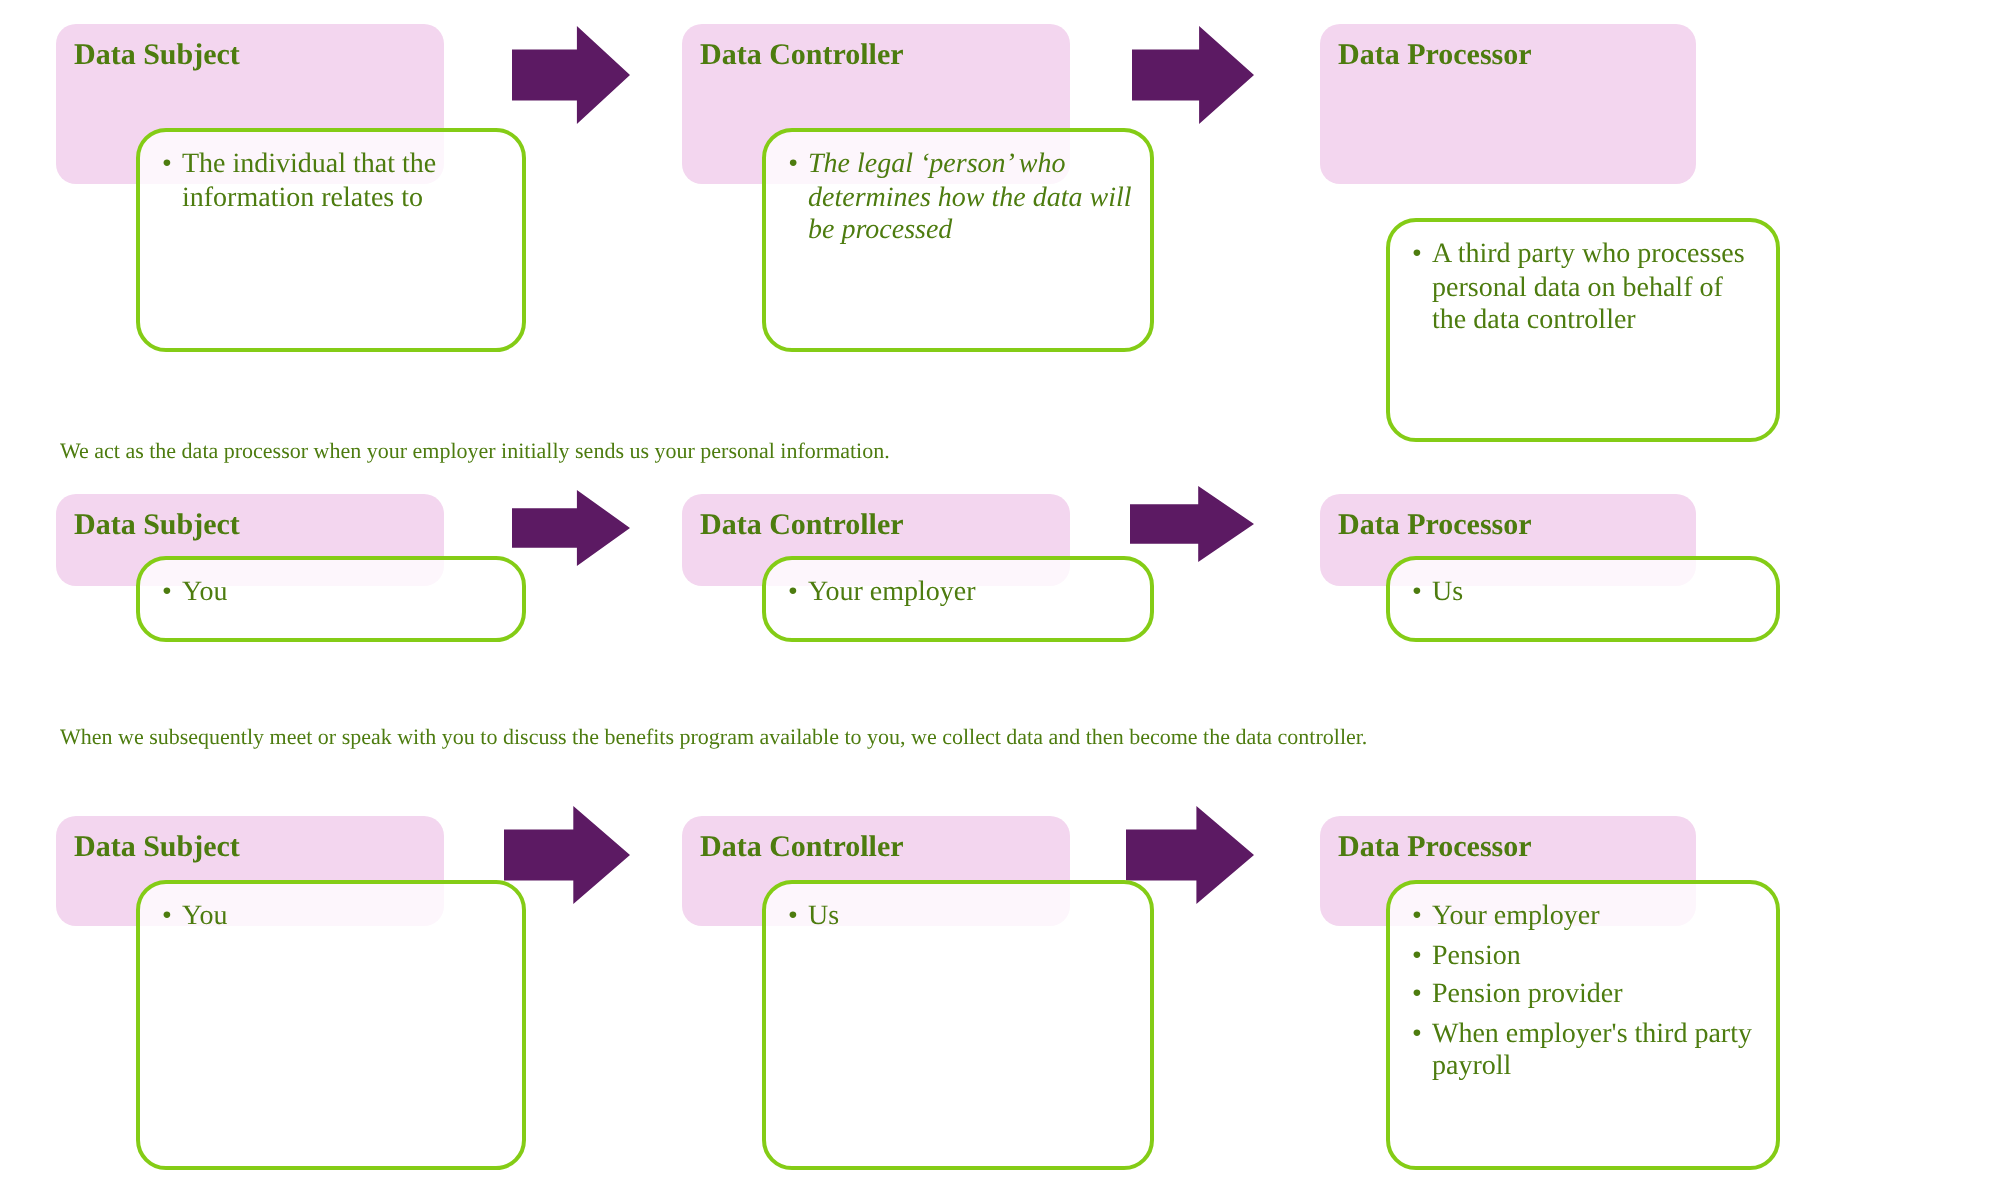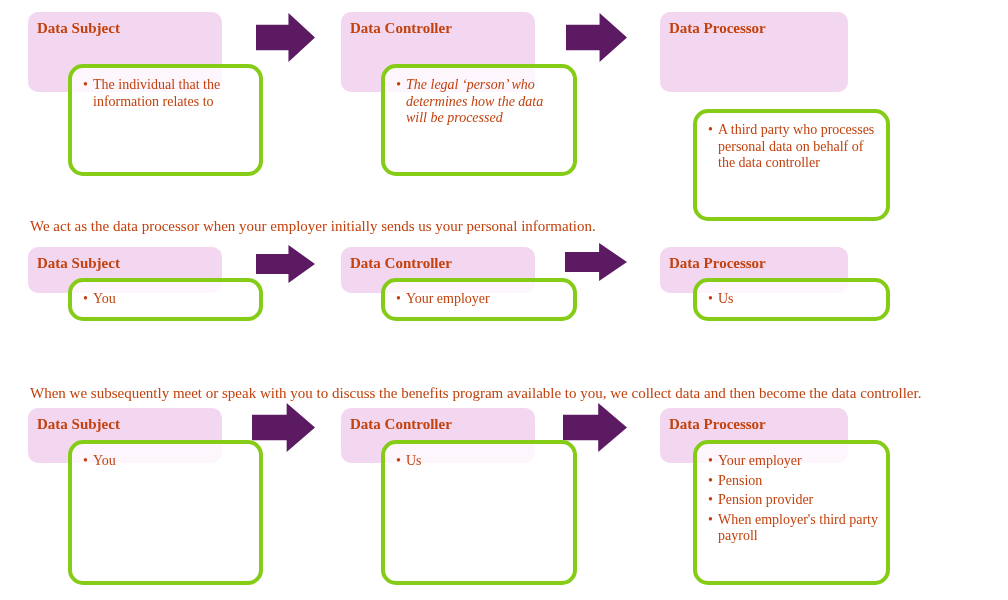--- a/index.html
+++ b/index.html
@@ -1,42 +1,42 @@
 <!DOCTYPE html>
 <html><head>
 <meta charset="utf-8">
 <style>
   html,body { margin:0; padding:0; background:#ffffff; }
   .canvas {
     position:relative; width:1008px; height:600px; background:#ffffff;
-    font-family:"Liberation Serif", serif; color:#c2410c;
+    font-family:"Liberation Serif", serif; color:#4d7c0f;
     overflow:hidden;
   }
   .hdr {
     position:absolute; background:#F3D6EF; border-radius:10px;
     box-sizing:border-box; padding:8px 6px 0 9px;
     font-size:15px; font-weight:bold; z-index:1;
   }
   .box {
     position:absolute; background:rgba(255,255,255,0.78);
-    border:4px solid #84cc16; border-radius:15px;
+    border:2px solid #84cc16; border-radius:15px;
     box-sizing:border-box; padding:9px 8px 4px 6px; z-index:2;
     font-size:14px; line-height:1.18;
   }
   .box ul { margin:0; padding:0; list-style:none; }
   .box li { position:relative; padding-left:15px; margin-bottom:3px; }
   .box li::before { content:"\2022"; position:absolute; left:5px; }
   .arrow {
     position:absolute; background:#5C1A63; z-index:1;
     clip-path:polygon(0% 24%, 55% 24%, 55% 0%, 100% 50%, 55% 100%, 55% 76%, 0% 76%);
   }
   .para {
-    position:absolute; font-size:15px; line-height:17px;
+    position:absolute; font-size:11px; line-height:17px;
   }
-  .para.justify { text-align:justify;margin-top:24px; }
+  .para.justify { text-align:justify; }
 </style>
 </head>
 <body>
 
 <div class="canvas">
 
   <div class="hdr" style="left:28px; top:12px; width:194px; height:80px;">
     <span>Data Subject</span>
   </div>
   <div class="box" style="left:68px; top:64px; width:195px; height:112px;">

